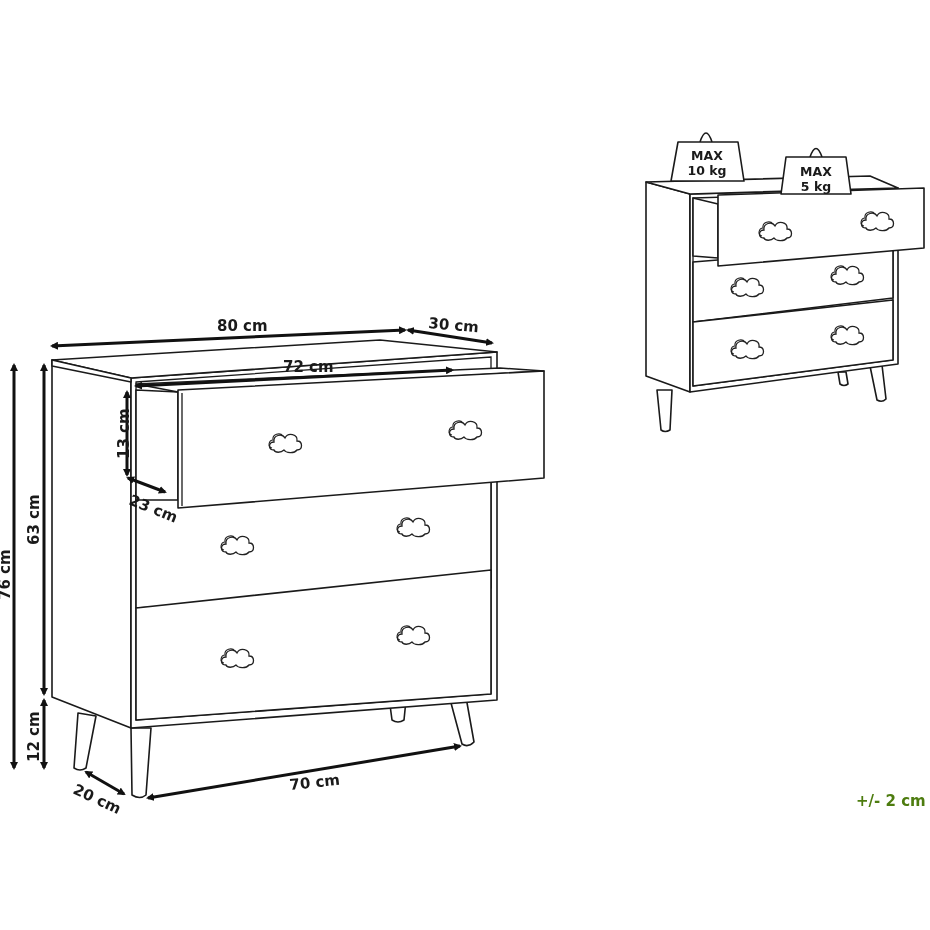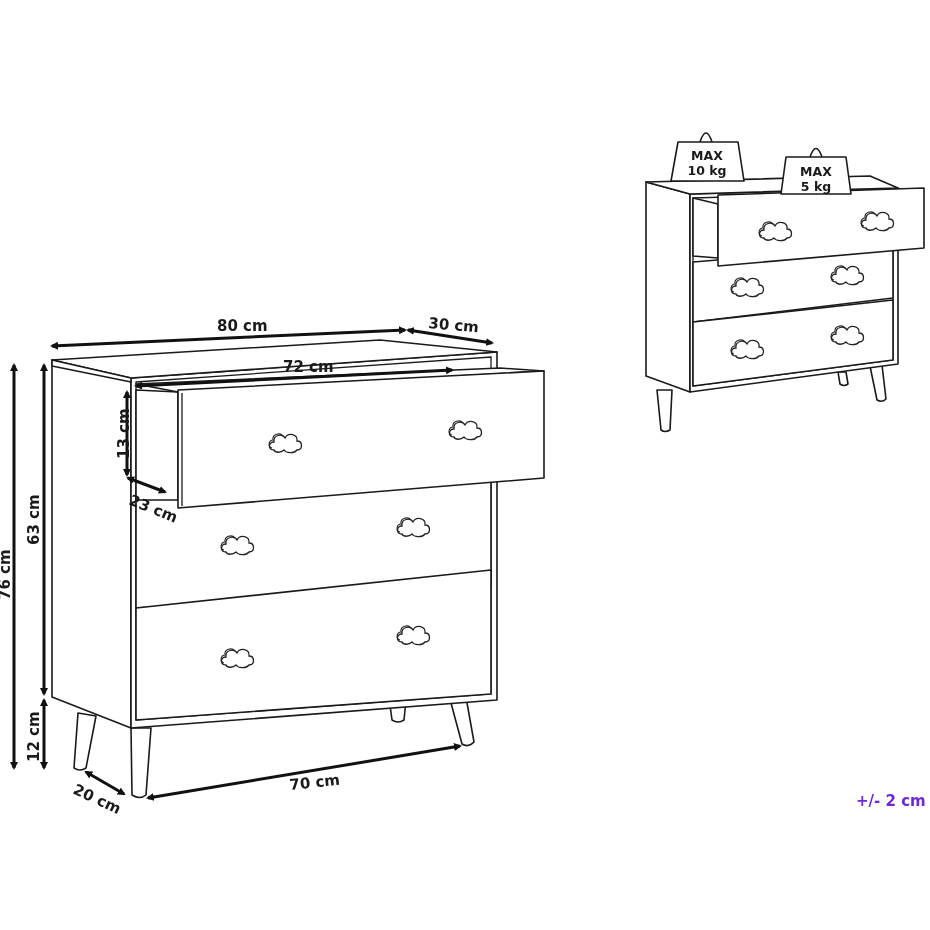--- a/index.html
+++ b/index.html
@@ -4,21 +4,21 @@
 <style>
   html, body { margin: 0; padding: 0; background: #ffffff; }
   body { width: 930px; height: 930px; position: relative; overflow: hidden;
          font-family: "DejaVu Sans", "Liberation Sans", sans-serif; }
   svg { position: absolute; left: 0; top: 0; }
   .ln { fill: #ffffff; stroke: #1a1a1a; stroke-width: 1.6; stroke-linejoin: round; }
   .thin { fill: none; stroke: #1a1a1a; stroke-width: 1.3; }
   .dim { stroke: #111; stroke-width: 3; fill: none; }
   .lbl { font-family: "DejaVu Sans", sans-serif; font-weight: bold; font-size: 15px; fill: #1a1a1a; }
   .wlbl { font-family: "DejaVu Sans", sans-serif; font-weight: bold; font-size: 12.5px; fill: #1a1a1a; text-anchor: middle; }
-  .tol { position: absolute; left: 856px; top: 792px; font-weight: bold; font-size: 15px; color: #6d28d9; }
+  .tol { position: absolute; left: 856px; top: 792px; font-weight: bold; font-size: 15px; color: #4d7c0f; }
 </style>
 </head>
 <body>
 
 <svg width="930" height="930" viewBox="0 0 930 930">
   <defs>
     <marker id="ah" markerWidth="8" markerHeight="8" refX="6" refY="4" orient="auto-start-reverse" markerUnits="userSpaceOnUse">
       <path d="M0,0 L8,4 L0,8 z" fill="#111"></path>
     </marker>
     <g id="cloud">

